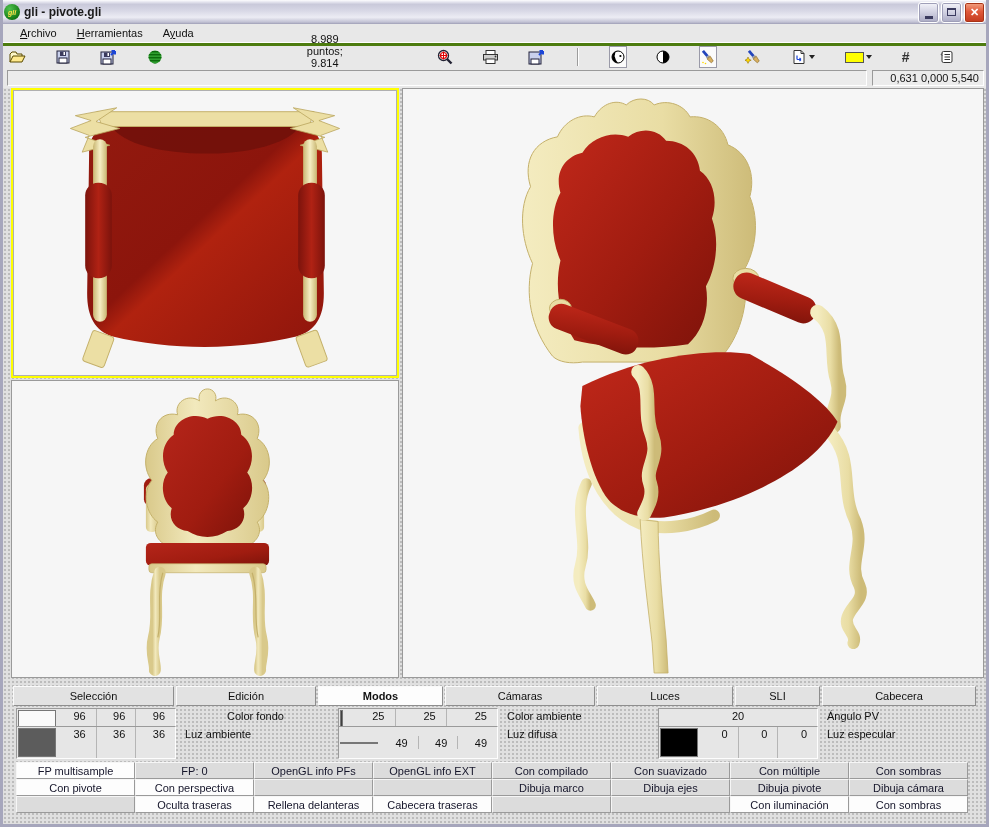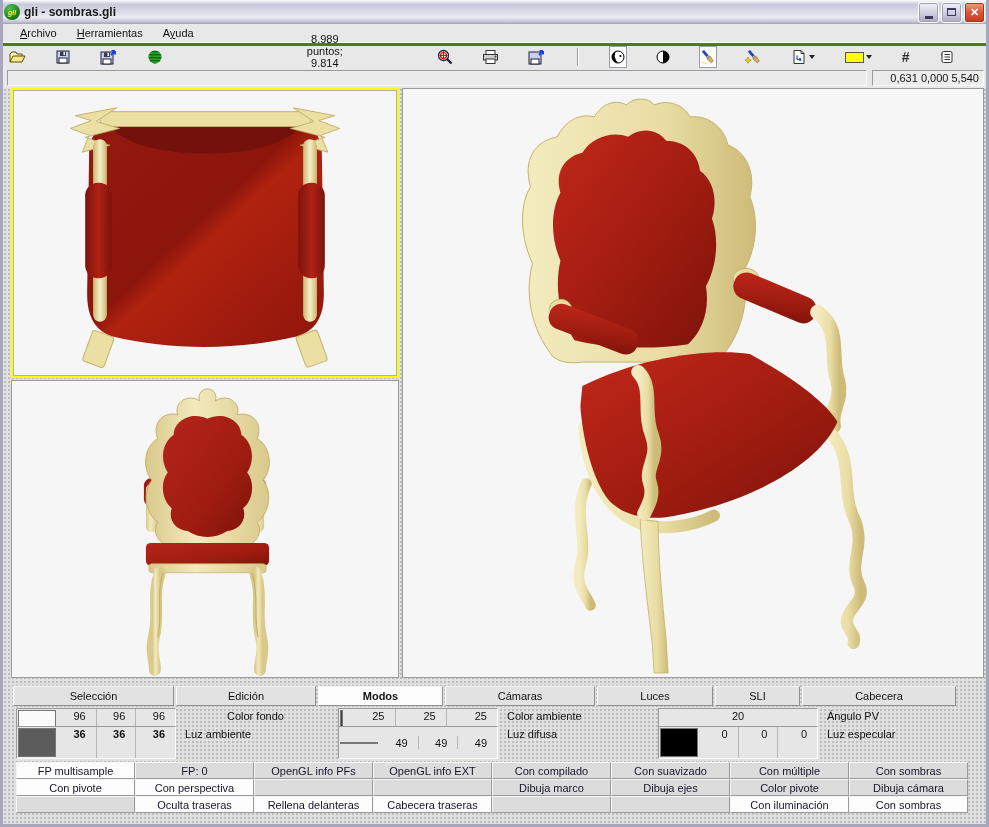--- a/index.html
+++ b/index.html
@@ -87,21 +87,21 @@
     font-size:11px; color:#15152a; display:flex; align-items:center; justify-content:center; overflow:hidden; white-space:nowrap;}
   .tcell.on{ background:#fdfdfd; }
 </style>
 </head>
 <body>
 
 <div id="window">
 
   <div class="titlebar">
     <div class="appicon">gli</div>
-    <div class="title-text">gli - sombras.gli</div>
+    <div class="title-text">gli - pivote.gli</div>
     <div class="winbtns">
       <div class="winbtn">
           <div class="glyph-min"></div>
         </div>
       <div class="winbtn">
           <div class="glyph-max"></div>
         </div>
       <div class="winbtn close">
           <span>✕</span>
         </div>
@@ -404,39 +404,39 @@
         </div>
       <div class="tab" style="width:140px">
           <span>Edición</span>
         </div>
       <div class="tab active" style="width:125px">
           <span>Modos</span>
         </div>
       <div class="tab" style="width:150px">
           <span>Cámaras</span>
         </div>
-      <div class="tab" style="width:116px">
+      <div class="tab" style="width:136px">
           <span>Luces</span>
         </div>
       <div class="tab" style="width:85px">
           <span>SLI</span>
         </div>
       <div class="tab" style="width:154px">
           <span>Cabecera</span>
         </div>
     </div>
 
     <div class="pstrip" style="left:13px;top:620px;width:160px;">
       <div class="pswatch" style="background-color: rgb(250, 250, 250);"></div>
       <div class="pcell">96</div>
       <div class="pcell">96</div>
       <div class="pcell">96</div>
     </div>
     <div class="plabel" style="left:182px;top:622px;padding-left:42px;">Color fondo</div>
-    <div class="pstrip" style="left:13px;top:638px;width:160px;font-weight:bold;">
+    <div class="pstrip" style="left:13px;top:638px;width:160px;">
       <div class="pswatch" style="background-color: rgb(92, 92, 92);"></div>
       <div class="pcell">36</div>
       <div class="pcell">36</div>
       <div class="pcell">36</div>
     </div>
     <div class="plabel" style="left:182px;top:640px;">Luz ambiente</div>
 
     <div class="pstrip" style="left:335px;top:620px;width:160px;gap:28px;">
       <div class="pswatch" style="background-color: rgb(64, 64, 64);"></div>
       <div class="pcell">25</div>
@@ -473,21 +473,21 @@
       <div class="tcell">Con suavizado</div>
       <div class="tcell">Con múltiple</div>
       <div class="tcell">Con sombras</div>
 
       <div class="tcell on">Con pivote</div>
       <div class="tcell on">Con perspectiva</div>
       <div class="tcell"></div>
       <div class="tcell"></div>
       <div class="tcell">Dibuja marco</div>
       <div class="tcell">Dibuja ejes</div>
-      <div class="tcell">Color pivote</div>
+      <div class="tcell">Dibuja pivote</div>
       <div class="tcell">Dibuja cámara</div>
 
       <div class="tcell"></div>
       <div class="tcell on">Oculta traseras</div>
       <div class="tcell on">Rellena delanteras</div>
       <div class="tcell on">Cabecera traseras</div>
       <div class="tcell"></div>
       <div class="tcell"></div>
       <div class="tcell on">Con iluminación</div>
       <div class="tcell on">Con sombras</div>

